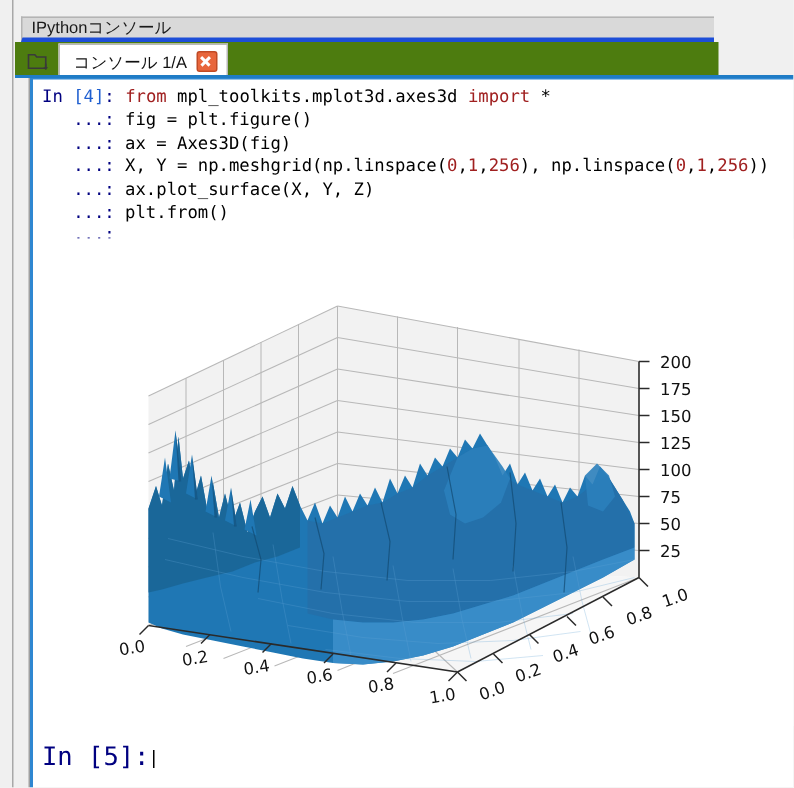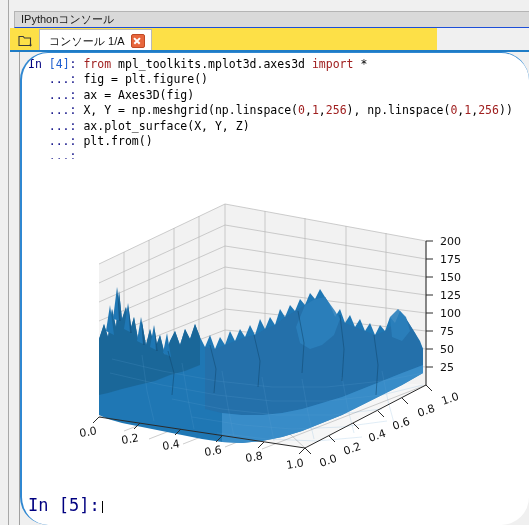--- a/index.html
+++ b/index.html
@@ -23,42 +23,42 @@
     width: 9px; height: 525px;
     background: #f0f0f0;
     border-right: 1px solid #a8a8a8;
     box-sizing: border-box;
   }
 
   
   .titlebar {
     position: absolute;
     left: 14px; top: 11px;
-    width: 515px; height: 17px;
+    width: 462px; height: 17px;
     background: #d9d9d9;
     border-top: 1px solid #b4b4b4;
-    border-bottom: 1px solid #1d4ed8;
+    border-bottom: 3px solid #1d4ed8;
     border-left: 1px solid #b4b4b4;
     box-sizing: border-box;
     display: flex; align-items: center;
   }
   .titlebar-label {
     font-size: 11px;
     color: #1a1a1a;
     padding-left: 6px;
     letter-spacing: 0px;
     white-space: nowrap;
   }
 
   
   .tabstrip {
     position: absolute;
     left: 10px; top: 28px;
-    width: 427px; height: 24px;
-    background: #fde047;
+    width: 469px; height: 24px;
+    background: #4d7c0f;
     box-sizing: border-box;
   }
   .tabstrip-underline {
     position: absolute;
     left: 10px; top: 50px;
     width: 519px; height: 2px;
     background: #1f7cc6;
   }
 
   .folder-btn {
@@ -109,21 +109,20 @@
   
   .console {
     position: absolute;
     left: 20px; top: 52px;
     width: 509px; height: 473px;
     background: #ffffff;
     border-left: 2px solid #2f87d1;
     border-top: 1px solid #2f87d1;
     box-sizing: border-box;
     overflow: hidden;
-    border-radius: 28px;
   }
   .rail-inner {
     position: absolute;
     left: 10px; top: 52px;
     width: 10px; height: 473px;
     background: #f0f0f0;
     border-right: 1px solid #a0a0a0;
     box-sizing: border-box;
   }
 

